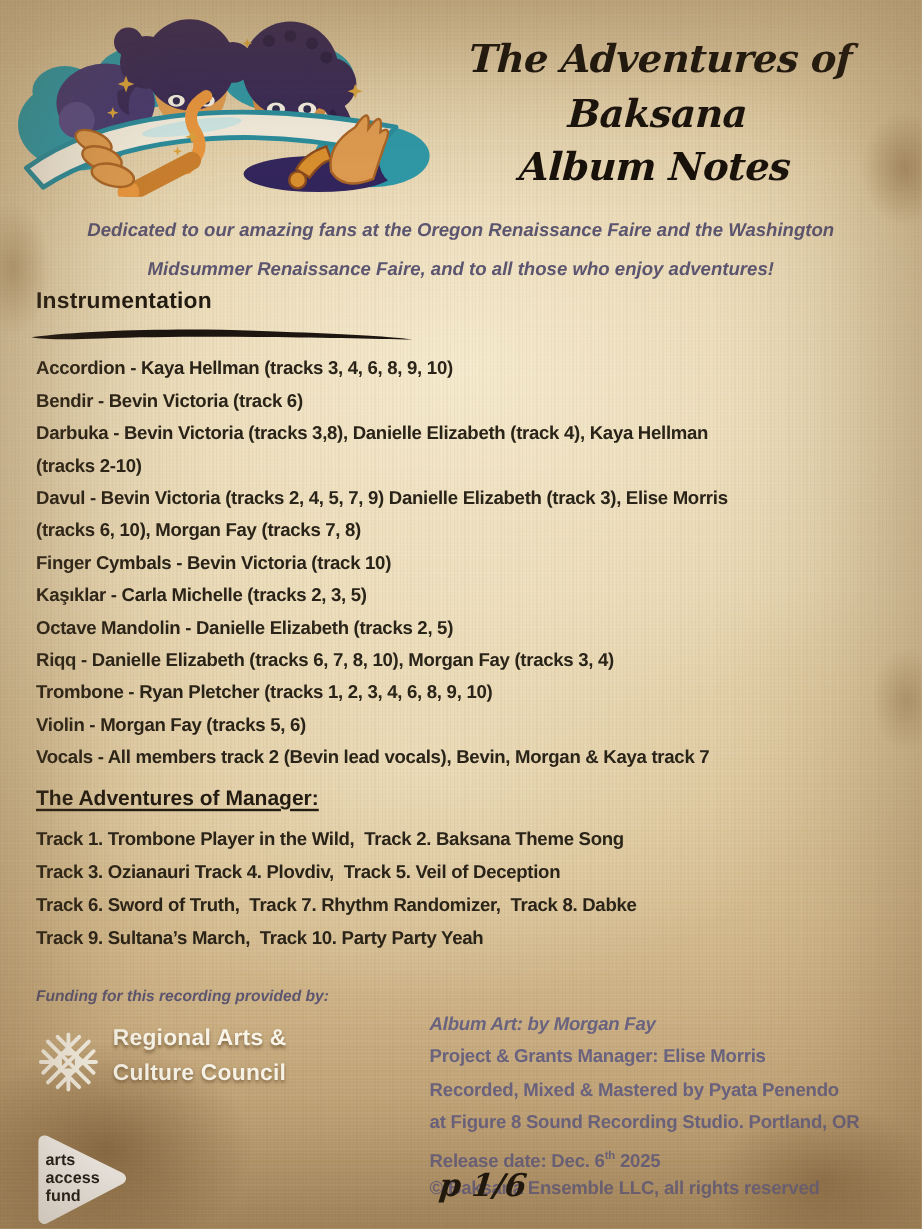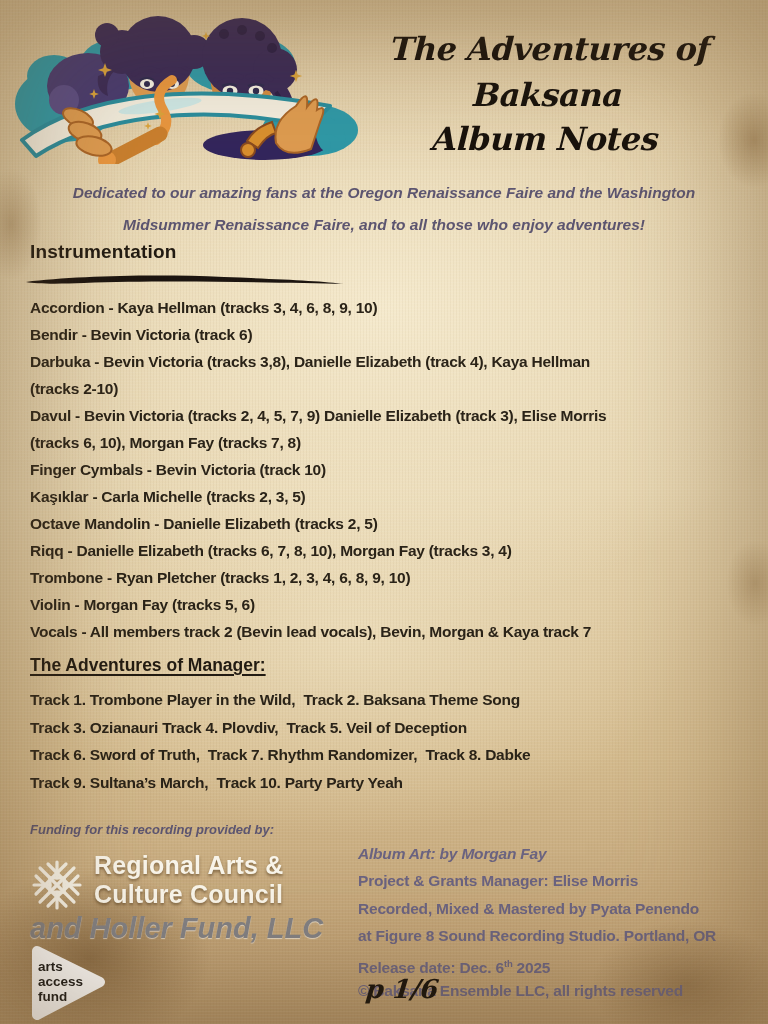--- a/index.html
+++ b/index.html
@@ -47,21 +47,21 @@
 
   .tracks-heading{top:655px;font-size:17.5px;text-decoration:underline;
     text-decoration-thickness:2px;text-underline-offset:3px;}
   .track-list{position:absolute;top:686px;left:30px;width:714px;
     font-size:15.5px;font-weight:bold;color:#2a2318;letter-spacing:-0.25px;}
   .track-line{height:27.5px;line-height:27.5px;white-space:pre;}
 
   .funding-label{position:absolute;top:822px;left:30px;width:322px;
     font-size:13px;font-weight:bold;font-style:italic;color:#5c5570;}
   .racc-symbol{position:absolute;left:28px;top:856px;}
-  .racc-text{position:absolute;left:94px;top:851px;font-size:25px;font-weight:bold;
+  .racc-text{position:absolute;left:94px;top:851px;font-size:19px;font-weight:bold;
     color:#f9f5ea;line-height:29px;letter-spacing:0.2px;
     text-shadow:0 2px 3px rgba(80,55,25,0.6);}
   .holler{position:absolute;top:912px;left:30px;font-size:29px;font-style:italic;font-weight:bold;
     color:#818084;text-shadow:0 1px 1px rgba(255,255,255,0.55);}
   .badge{position:absolute;top:946px;left:30px;text-align:center;}
 
   .credits{position:absolute;top:840px;left:358px;width:404px;
     font-size:15.5px;font-weight:bold;color:#6a6380;letter-spacing:-0.2px;}
   .credit-line{height:27.4px;line-height:27.4px;}
   .italic{font-style:italic;}
@@ -214,21 +214,20 @@
         <line x1="22" y1="22" x2="22" y2="36"></line>
           <line x1="36" y1="22" x2="36" y2="36"></line>
       </g>
     </svg>
   </div>
   <div class="racc-text">
     <div>Regional Arts &amp;</div>
     <div>Culture Council</div>
   </div>
 
-  <div class="holler">and Holler Fund, LLC</div>
 
   <div class="badge">
     <svg width="82" height="74" viewBox="0 0 82 74">
       <path d="M7,5 L70,36 L7,69 Z" fill="#ffffff" stroke="#ffffff" stroke-width="10" stroke-linejoin="round"></path>
       <text x="8" y="25" font-family="Liberation Sans, sans-serif" font-size="13.5" font-weight="bold" fill="#151515">arts</text>
       <text x="8" y="40" font-family="Liberation Sans, sans-serif" font-size="13.5" font-weight="bold" fill="#151515">access</text>
       <text x="8" y="55" font-family="Liberation Sans, sans-serif" font-size="13.5" font-weight="bold" fill="#151515">fund</text>
     </svg>
   </div>
 

